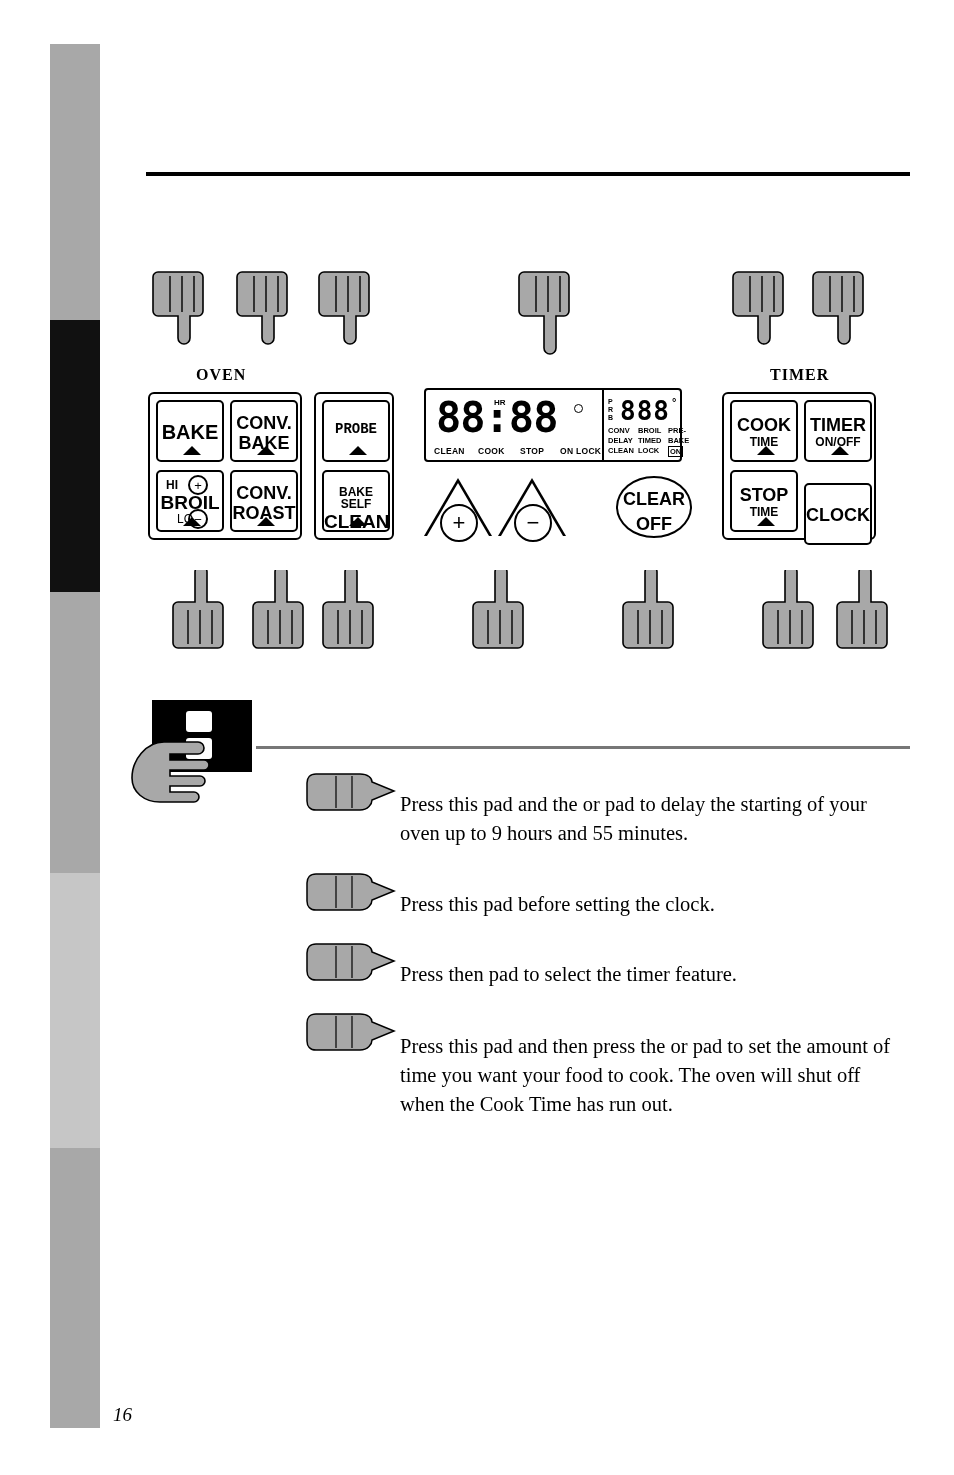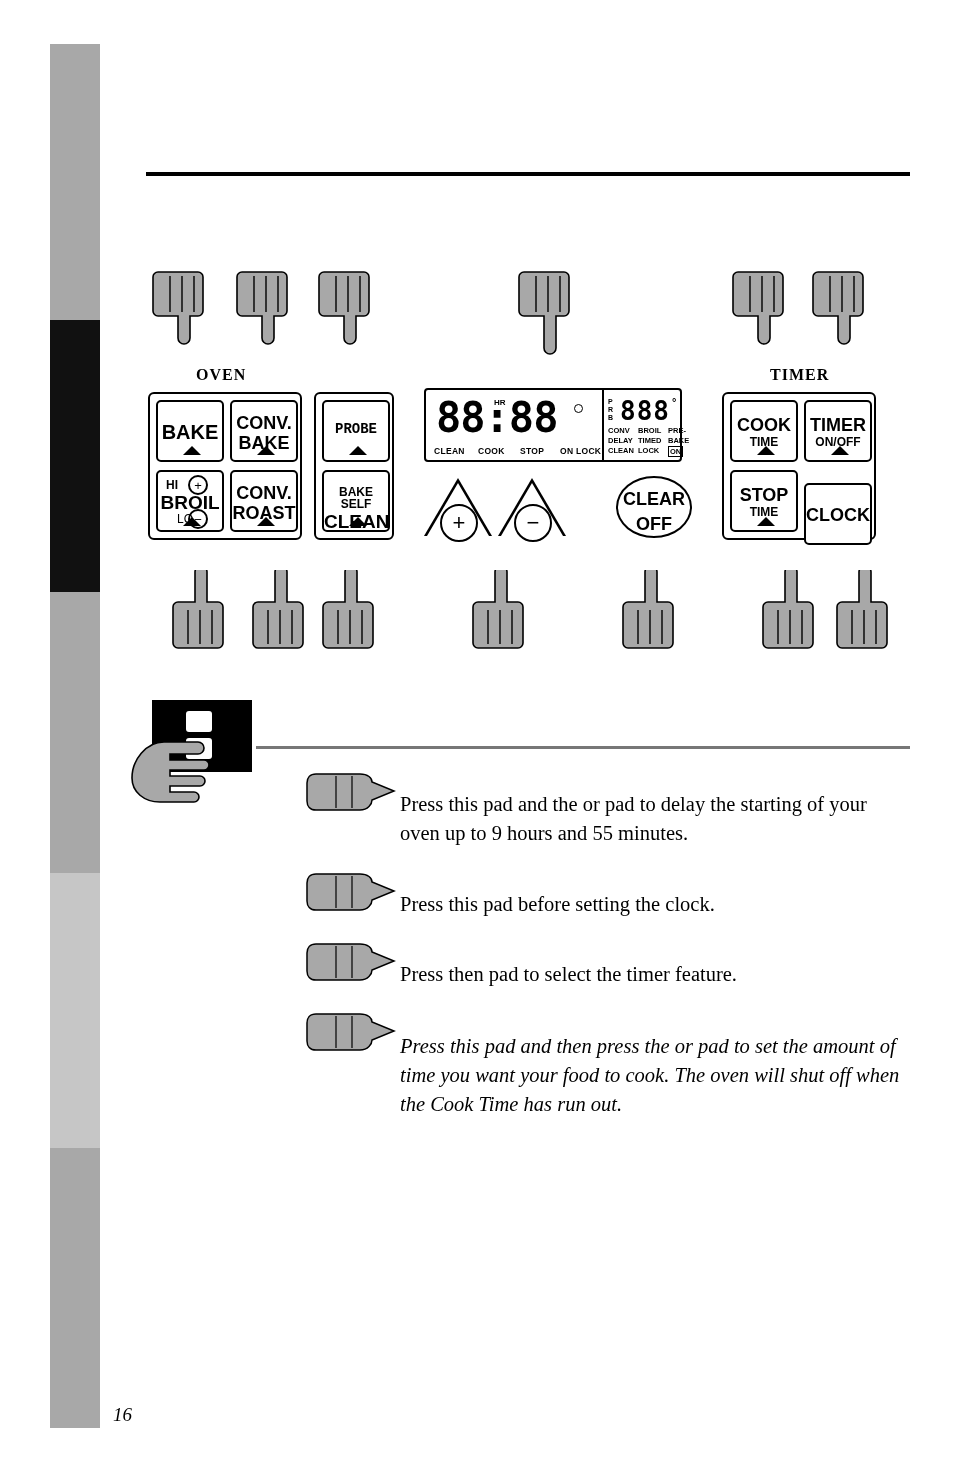--- a/index.html
+++ b/index.html
@@ -393,15 +393,15 @@
 <div class="hand" style="left:306px;top:1012px;">
   <svg width="96" height="40" viewBox="0 0 96 40">
       <g fill="#a8a8a8" stroke="#000" stroke-width="1.5">
     <path d="M10 2 h44 c8 0 12 4 12 8 l22 9 l-22 9 c0 4 -4 10 -12 10 h-44 c-6 0 -9 -4 -9 -9 v-18 c0 -5 3 -9 9 -9 z"></path>
   </g>
       <g stroke="#000" stroke-width="1.2" fill="none">
         <path d="M30 4 v32 M46 4 v32"></path>
       </g>
     </svg>
 </div>
-<div class="para" style="left:400px;top:1032px;width:500px;font-style:italic;">Press this pad and then press the     or     pad to set the amount of time you want your food to cook. The oven will shut off when the Cook Time has run out.</div>
+<div class="para" style="left:400px;top:1032px;width:500px;">Press this pad and then press the     or     pad to set the amount of time you want your food to cook. The oven will shut off when the Cook Time has run out.</div>
 
 <div class="pagenum">16</div>
 
 </body></html>

